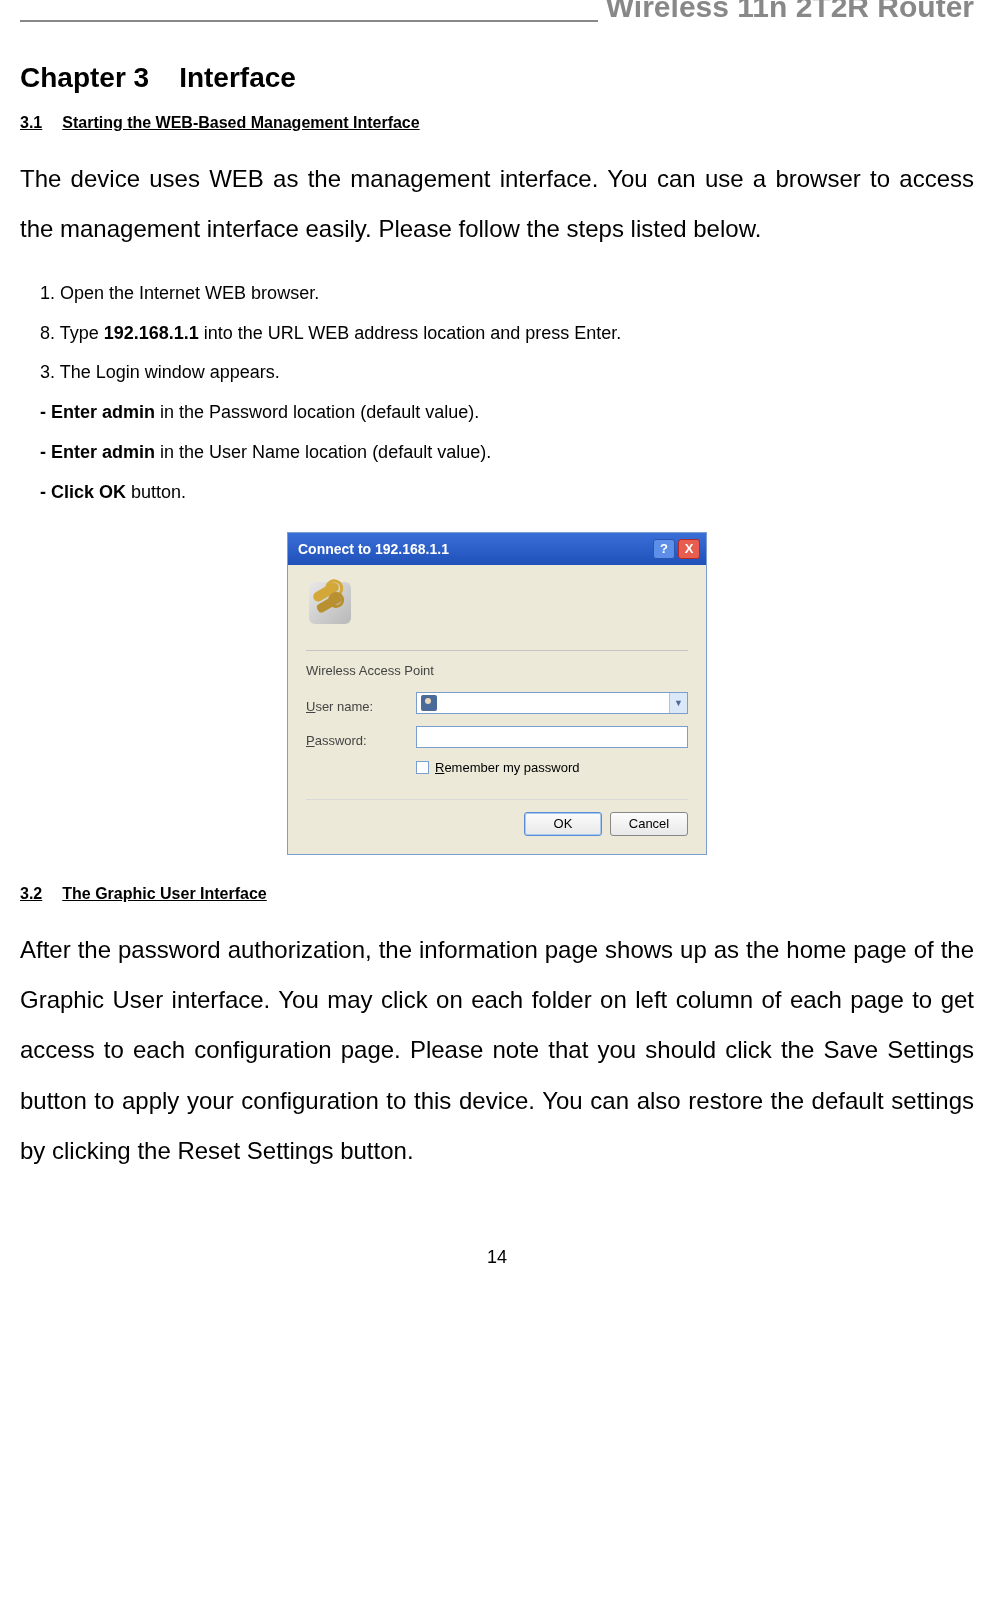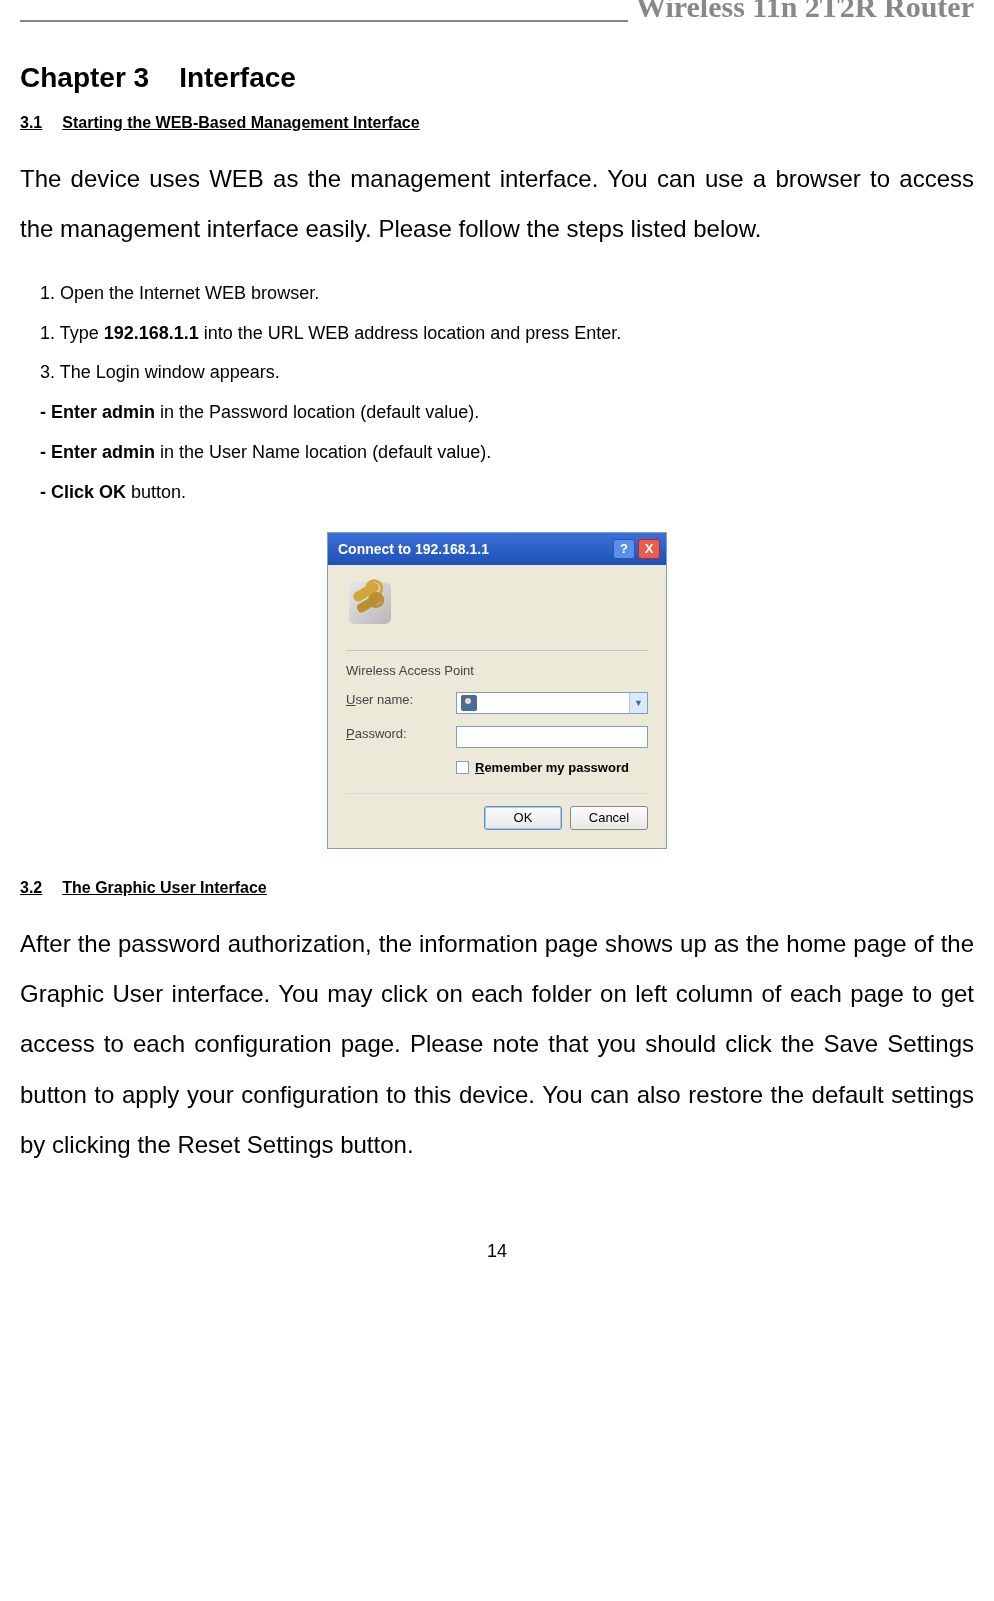--- a/index.html
+++ b/index.html
@@ -8,21 +8,20 @@
       width: 994px;
       margin: 0 auto;
       background: white;
       color: #000;
     }
     .page { padding: 0; }
     .header-line {
       border-top: 2px solid #888;
       margin: 20px 20px 0 20px;
       position: relative;
-      font-family: Liberation Serif, serif;
     }
     .header-title {
       position: absolute;
       right: 0;
       top: -32px;
       font-size: 30px;
       font-weight: bold;
       color: #888;
       background: white;
       padding-left: 8px;
@@ -52,21 +51,21 @@
       font-size: 18px;
       line-height: 2.1;
       margin-bottom: 2px;
     }
     .dialog-wrap {
       display: flex;
       justify-content: center;
       margin: 20px 0 30px 0;
     }
     .dialog {
-      width: 340px;
+      width: 420px;
       border: 1px solid #7a9ecf;
       background: #ece9d8;
       font-family: Tahoma, sans-serif;
       font-size: 13px;
     }
     .dialog-title {
       background: linear-gradient(to bottom, #3b6fd8, #1e50b8);
       color: white;
       padding: 6px 6px 6px 10px;
       display: flex;
@@ -108,21 +107,21 @@
     .key2 {
       position: absolute; top: 20px; left: 10px;
       width: 26px; height: 9px;
       background: #b8902f; border-radius: 4px;
       transform: rotate(-30deg);
     }
     .key2::before { content:''; position:absolute; right:-3px; top:-3px; width:10px; height:10px; border:3px solid #b8902f; border-radius:50%; }
     .field-group { border-top: 1px solid #c5c5c5; padding-top: 12px; }
     .wap-label { margin-bottom: 14px; color: #444; }
     .field-row {
-      display: flex; align-items: flex-start;
+      display: flex; align-items: flex-end;
       margin-bottom: 12px;
     }
     .field-label { width: 110px; color: #444; }
     .field-label .u { text-decoration: underline; }
     .field-input {
       flex: 1; height: 22px;
       background: white; border: 1px solid #7a9ecf;
       display: flex; align-items: center;
     }
     .combo {
@@ -136,21 +135,21 @@
       position: relative;
     }
     .combo-icon::after { content:''; position:absolute; top:3px; left:4px; width:6px; height:6px; background:#e8d8c0; border-radius:50%; }
     .combo-arrow {
       width: 18px; height: 20px;
       background: #dbe8f8;
       border-left: 1px solid #a8c4e8;
       display: flex; align-items: center; justify-content: center;
       color: #4a6a9a; font-size: 9px;
     }
-    .remember-row { margin-left: 110px; display: flex; align-items: center; gap: 6px; margin-bottom: 18px; font-weight: bold; }
+    .remember-row { margin-left: 110px; display: flex; align-items: center; gap: 6px; margin-bottom: 24px; }
     .checkbox {
       width: 13px; height: 13px;
       background: white; border: 1px solid #7a9ecf;
     }
     .button-row {
       border-top: 1px solid #d8d8d8;
       padding-top: 12px;
       display: flex; justify-content: flex-end; gap: 8px;
     }
     .dlg-btn {
@@ -183,21 +182,21 @@
 
     <div class="section">
       <span class="section-num">3.1</span><span>Starting the WEB-Based Management Interface</span>
     </div>
 
     <p class="para">The device uses WEB as the management interface. You can use a browser to access the management interface easily. Please follow the steps listed below.</p>
 
     <div class="steps">
       <p class="step">1. Open the Internet WEB browser.</p>
       <p class="step">
-        <span>1. Type </span><b>192.168.1.1</b><span> into the URL WEB address location and press Enter.</span>
+        <span>8. Type </span><b>192.168.1.1</b><span> into the URL WEB address location and press Enter.</span>
       </p>
       <p class="step">3. The Login window appears.</p>
       <p class="step">
         <b>- Enter </b><b>admin</b><span> in the Password location (default value).</span>
       </p>
       <p class="step">
         <b>- Enter </b><b>admin</b><span> in the User Name location (default value).</span>
       </p>
       <p class="step">
         <b>- Click </b><b>OK</b><span> button.</span>

